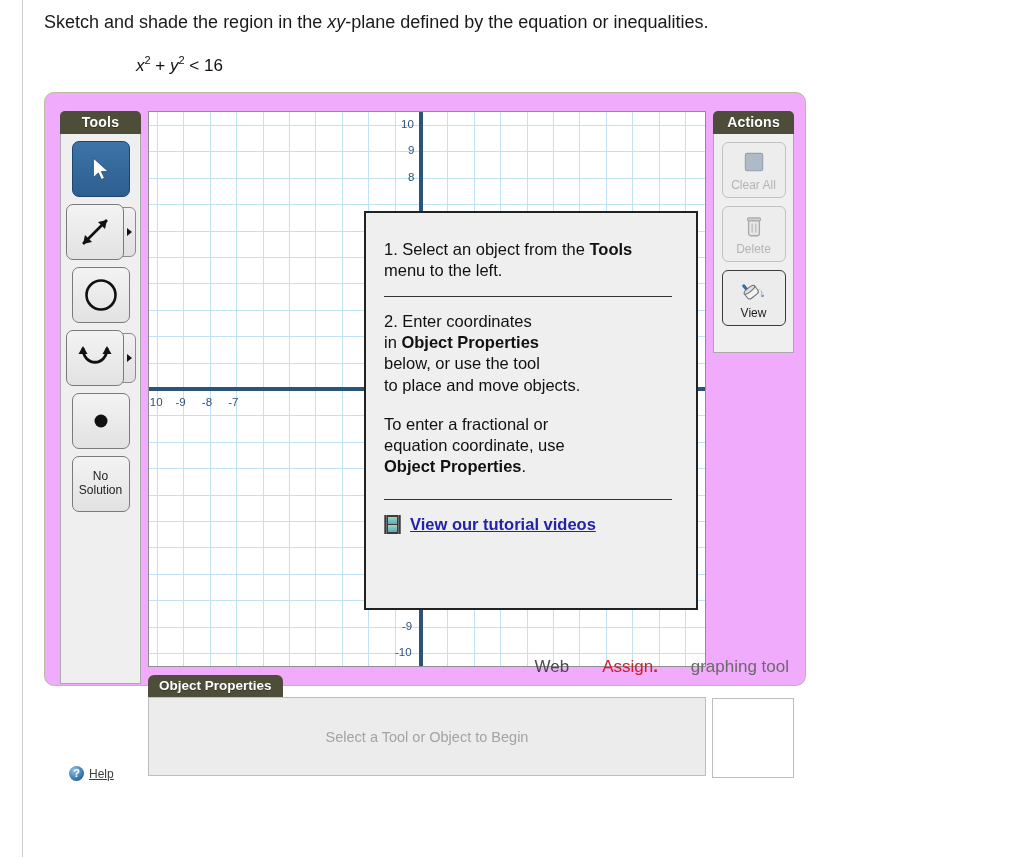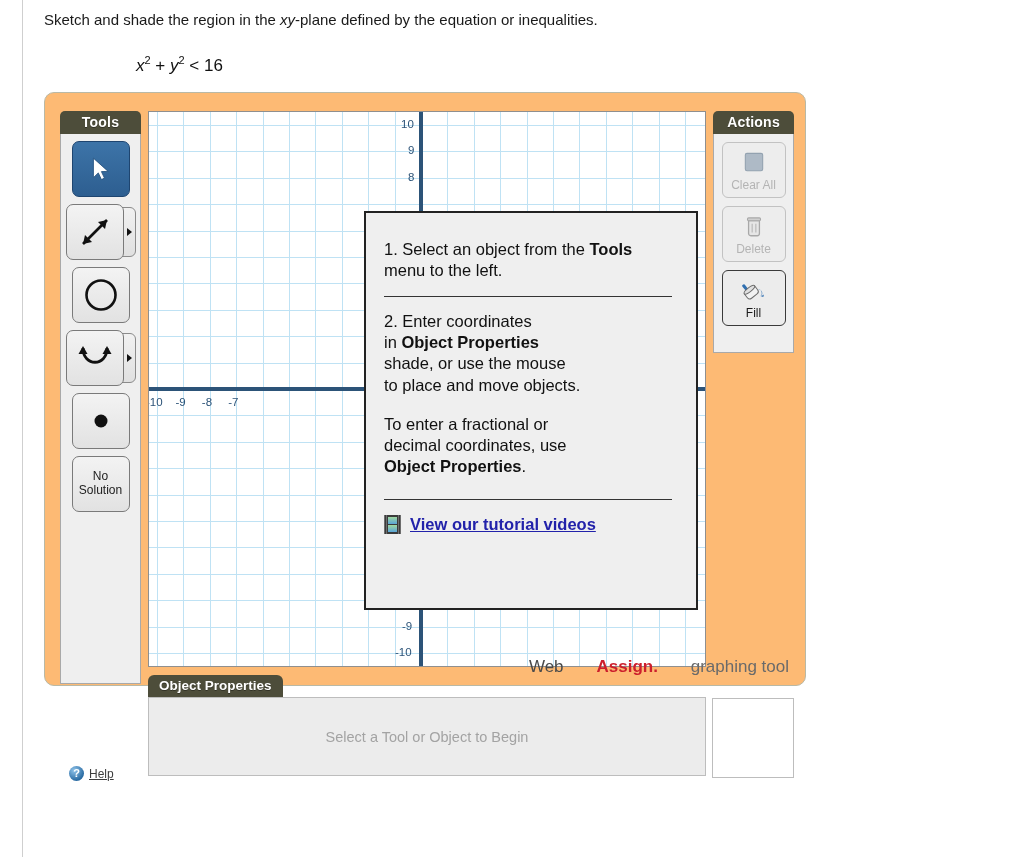--- a/index.html
+++ b/index.html
@@ -14,35 +14,35 @@
 
   
   .left-rule {
     position: absolute; left: 22px; top: 0; width: 1px; height: 857px;
     background: #cfcfcf;
   }
 
   
   .q-prompt {
     position: absolute; left: 44px; top: 10px; width: 920px;
-    font-size: 15px; color: #1a1a1a; line-height: 1.35;
+    font-size: 18px; color: #1a1a1a; line-height: 1.35;
   }
   .q-prompt i { font-style: italic; }
   .q-eq {
     position: absolute; left: 136px; top: 54px;
     font-size: 17px; color: #111; font-style: italic;
   }
   .q-eq .op { font-style: normal; }
   .q-eq sup { font-size: 11px; vertical-align: super; font-style: normal; }
 
   
   .applet {
     position: absolute; left: 44px; top: 92px;
     width: 762px; height: 594px;
-    background: #fdba74;
+    background: #f0abfc;
     border: 1px solid #b9b9a6;
     border-radius: 10px;
   }
 
   
   .tools-col { position: absolute; left: 15px; top: 18px; width: 81px; }
   .panel-tab {
     background: #4d4d3a; color: #ffffff;
     font-weight: bold; font-size: 14px; text-align: center;
     padding: 3px 0 4px 0;
@@ -176,21 +176,21 @@
     line-height: 1;
   }
   .help a { color: #3d3d3d; font-size: 12px; text-decoration: underline; }
 
   
   .brand {
     position: absolute; right: 16px; bottom: 8px;
     font-size: 17px; color: #5a5a5a; white-space: nowrap;
   }
   .brand .b-web { color: #4a4a4a; }
-  .brand .b-assign { color: #cc1f2c; font-weight: bold; padding-left: 33px; }
+  .brand .b-assign { color: #cc1f2c; font-weight: normal; padding-left: 33px; }
   .brand .b-dot { color: #cc1f2c; font-weight: bold; }
   .brand .b-tool { color: #6a6a6a; margin-left: 28px; }
 </style>
 </head>
 <body>
 
 <div id="page">
 
   <div class="left-rule"></div>
 
@@ -315,27 +315,27 @@
           <div class="tick-lbl" style="left: 253px; top: 507.6px;">-9</div>
           <div class="tick-lbl" style="left: 246px; top: 534px;">-10</div>
         </div>
 
       <div class="dialog">
         <p><span>1. Select an object from the </span><b>Tools</b><span> menu to the left.</span></p>
         <div class="dlg-sep"></div>
         <p>
           <span>2. Enter coordinates</span><br>
           <span>in </span><b>Object Properties</b><br>
-          <span>shade, or use the mouse</span><br>
+          <span>below, or use the tool</span><br>
           <span>to place and move objects.</span>
         </p>
         <div class="dlg-gap"></div>
         <p>
           <span>To enter a fractional or</span><br>
-          <span>decimal coordinates, use</span><br>
+          <span>equation coordinate, use</span><br>
           <b>Object Properties</b><span>.</span>
         </p>
         <div class="dlg-sep" style="margin-top:22px;"></div>
         <div class="dlg-link">
           <span class="film">
               <i></i>
               <i></i>
             </span>
           <a href="#">View our tutorial videos</a>
         </div>
@@ -365,21 +365,21 @@
 
         <div class="act-btn enabled">
           <svg class="act-ico" viewBox="0 0 26 26">
             <g transform="rotate(-38 13 13)">
               <rect x="6" y="2" width="3" height="7" rx="1" fill="#2f6fb0"></rect>
               <path d="M3 10 h13 v5 a3 3 0 0 1 -3 3 h-7 a3 3 0 0 1 -3 -3 z" fill="#f2f2f2" stroke="#6d6d6d" stroke-width="1"></path>
               <ellipse cx="9.5" cy="10" rx="6.5" ry="2.1" fill="#e0e0e0" stroke="#6d6d6d" stroke-width="1"></ellipse>
             </g>
             <path d="M17 12 q5 1 3.5 7 l2.4 -1.6 -0.6 2.6 -2.9 -0.9 1.6 -1 q1.3 -4.8 -3.2 -5.6 z" fill="#2f6fb0"></path>
           </svg>
-          <span>Fill</span>
+          <span>View</span>
         </div>
 
       </div>
     </div>
 
     <div class="objprops">
       <div class="op-tab">Object Properties</div>
       <div class="op-body">
         <span>Select a Tool or Object to Begin</span>
       </div>

